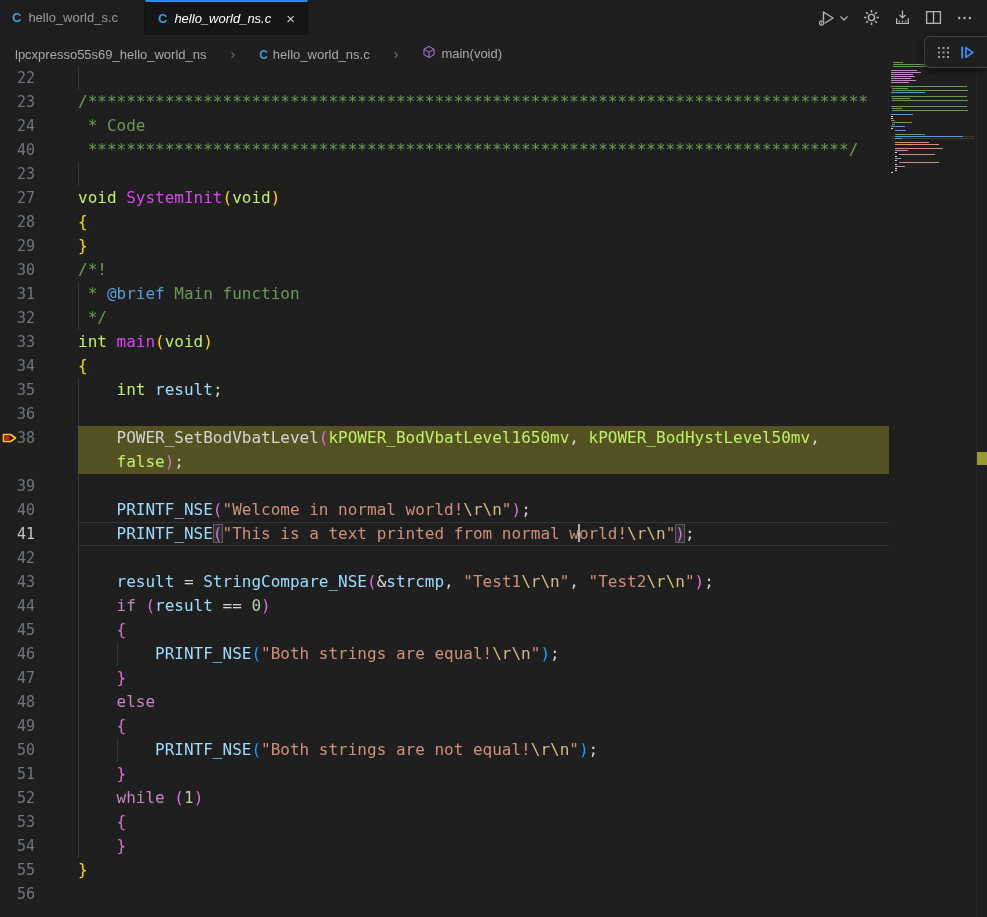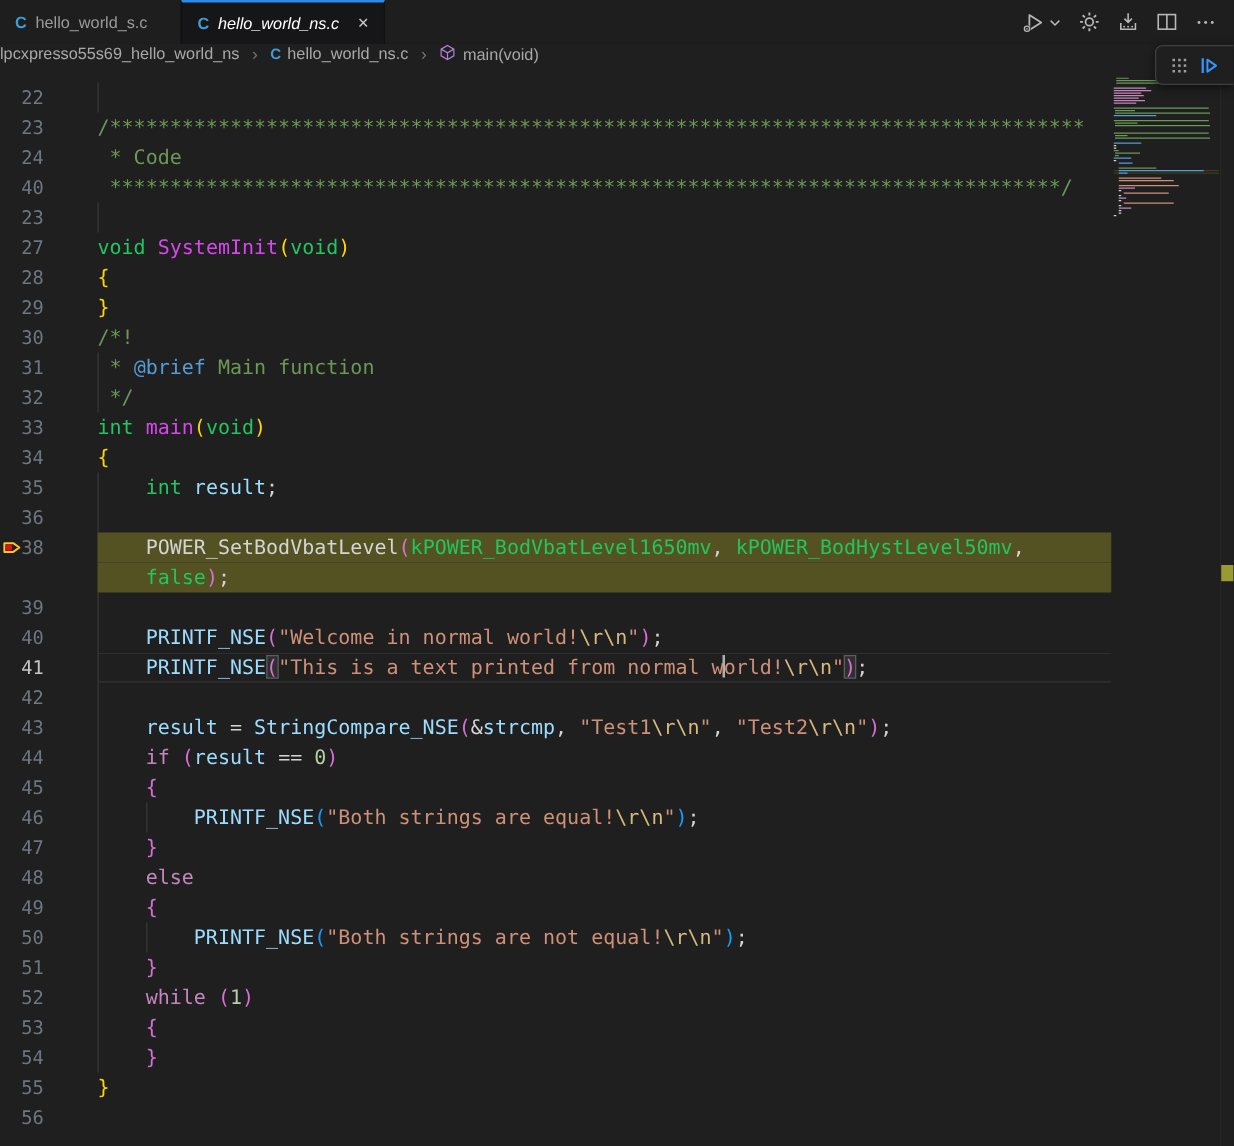--- a/index.html
+++ b/index.html
@@ -12,38 +12,38 @@
        background:#1E1E1E;border-right:1px solid #151515;cursor:pointer;min-width:120px;}
   .tab .cicon{font-weight:bold;font-size:13px;color:#3E9CD6;font-style:normal;}
   .tab.active{background:#161618;color:#FFFFFF;border-top:2px solid #2D8CEB;border-right:1px solid #101010;border-left:1px solid #101010;}
   .tab.preview .label{font-style:italic;}
   .tab .close{margin-left:8px;color:#CCCCCC;font-size:15px;line-height:15px;}
   .actions{margin-left:auto;display:flex;align-items:center;gap:14px;padding-right:14px;}
   .abtn{display:flex;align-items:center;gap:2px;opacity:.92;cursor:pointer;}
   .abtn svg{display:block;}
 
   
-  .crumbs{height:27px;background:#1F1F1F;display:flex;align-items:flex-start;font-size:13px;color:#A9A9A9;gap:9px;}
+  .crumbs{height:27px;background:#1F1F1F;display:flex;align-items:flex-end;padding-left:15px;font-size:13px;color:#A9A9A9;gap:23px;}
   .crumb{display:flex;align-items:center;gap:5px;cursor:pointer;}
   .crumb .cicon{font-weight:bold;color:#3E9CD6;font-size:12px;}
   .crumb-sep{color:#767676;font-size:14px;margin:0 1px;}
 
   
   .editor{position:relative;height:855px;overflow:hidden;background:#1F1F1F;}
   .lines{position:absolute;top:-20px;left:0;width:889px;}
   .line{display:flex;height:24px;position:relative;}
   .ln{flex:none;width:52px;text-align:center;color:#6E7681;font:15px/24px "DejaVu Sans Mono",monospace;position:relative;}
   .line.cur .ln{color:#C6C6C6;}
   .ln svg{position:absolute;left:2px;top:4px;}
   .code{position:relative;flex:1;margin-left:26px;white-space:pre;font:16px/24px "DejaVu Sans Mono",monospace;color:#D4D4D4;}
   .line.hl .code{background:#545223;}
   .line.cur .code{box-shadow:0 1px 0 #343434 inset,0 -1px 0 #343434 inset;}
   .guide{position:absolute;top:0;bottom:0;width:1px;background:#383838;}
   .tk{position:relative;z-index:1;}
-  .tk-kw{color:#22c55e}.tk-ct{color:#C586C0}.tk-fn{color:#d946ef}.tk-va{color:#9CDCFE}
+  .tk-kw{color:#bef264}.tk-ct{color:#C586C0}.tk-fn{color:#d946ef}.tk-va{color:#9CDCFE}
   .tk-st{color:#CE9178}.tk-es{color:#D7BA7D}.tk-nu{color:#B5CEA8}.tk-co{color:#6A9955}
   .tk-pl{color:#D4D4D4}.tk-b1{color:#FFD700}.tk-b2{color:#D670D6}.tk-b3{color:#179FFF}.tk-dt{color:#569CD6}
   .tk-mb{outline:1px solid #5E5E5E;outline-offset:-1px;background:rgba(90,90,90,.28);}
   .cursor{display:inline-block;width:2px;height:18px;background:#AEAFAD;vertical-align:-3px;margin:0 -1px;}
 
   
   .minimap{position:absolute;top:0;left:891px;width:84px;height:855px;background:#1F1F1F;cursor:pointer;}
   .mrow{height:1px;margin-bottom:1px;position:relative;}
   .mrow.mbg{background:#3E3D1D;}
   .mbar{height:1px;}

